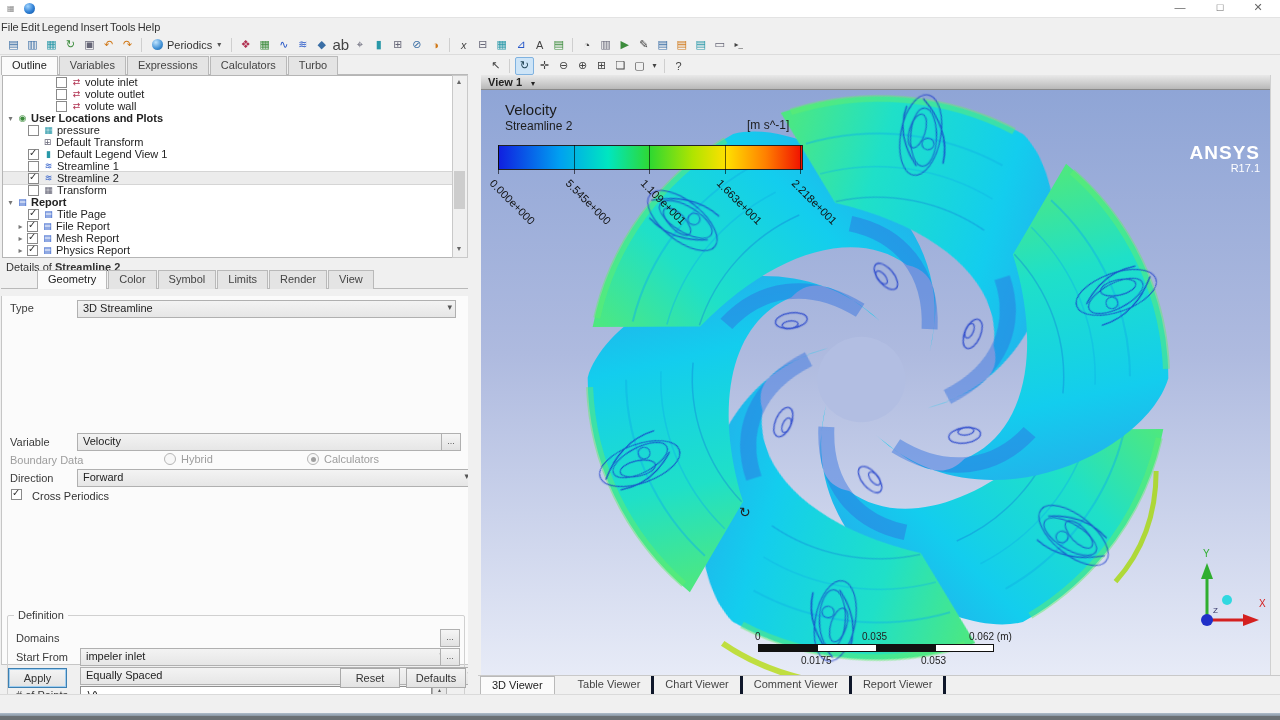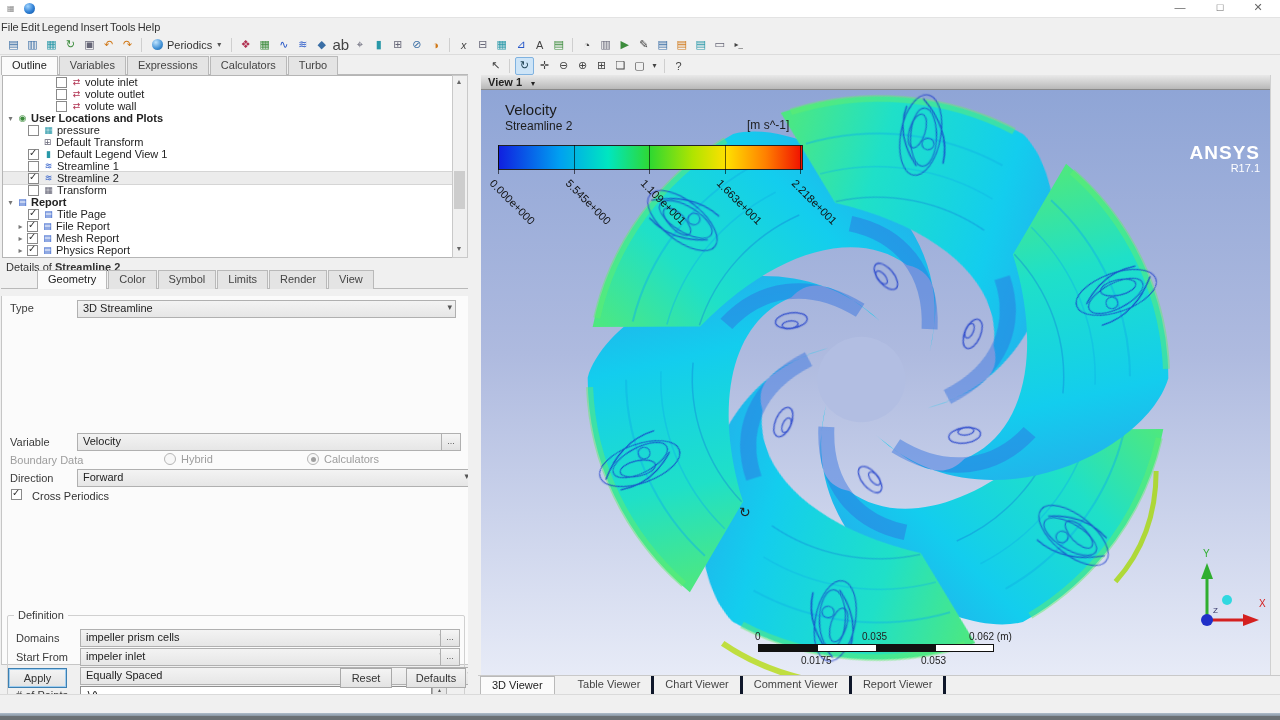--- a/index.html
+++ b/index.html
@@ -264,21 +264,20 @@
     <span class="wstab">View</span>
   </div>
 
   <div class="abs" id="form">
     <span class="flabel" style="top:4px;">Type</span>
     <div class="dd" style="top:4px;"><span>3D Streamline</span></div>
 
     <div class="fieldset">
       <span class="legend">Definition</span>
       <span class="flabel" style="top:14px;">Domains</span>
-      <div class="dd" style="top:13px;left:72px;width:347px;"><span>impeller prism cells</span></div>
       <span class="morebtn" style="top:13px;left:432px;">...</span>
       <span class="flabel" style="top:33px;">Start From</span>
       <div class="dd" style="top:32px;left:72px;width:347px;"><span>impeler inlet</span></div>
       <span class="morebtn" style="top:32px;left:432px;">...</span>
       <span class="flabel" style="top:52px;">Sampling</span>
       <div class="dd" style="top:51px;left:72px;width:375px;"><span>Equally Spaced</span></div>
       <span class="flabel" style="top:71px;"># of Points</span>
       <div class="spin" style="top:70px;left:72px;">١٥٠٠</div>
       <div class="spinbtns" style="top:69px;left:424px;">
           <div>▲</div>
@@ -305,21 +304,21 @@
     <span class="flabel" style="top:174px;">Direction</span>
     <div class="dd" style="top:173px;width:375px;"><span>Forward</span></div>
 
     <span class="abs" style="left:8px;top:193px;">
       <span class="cb checked"></span>
       <span style="margin-left:4px;color:#333;">Cross Periodics</span>
     </span>
   </div>
 
   <div class="btn abs focus" style="left:8px;top:668px;width:59px;">Apply</div>
-  <div class="btn abs" style="left:340px;top:668px;width:52px;">Reset</div>
+  <div class="btn abs" style="left:340px;top:668px;width:60px;">Reset</div>
   <div class="btn abs" style="left:406px;top:668px;width:60px;">Defaults</div>
 
   <div class="abs vsep"></div>
 
   <div class="abs" id="vtoolbar">
     <span style="width:8px"></span>
     <span class="vtbi">↖</span>
     <span class="tbsep"></span>
     <span class="vtbi active">↻</span>
     <span class="vtbi">✛</span>

